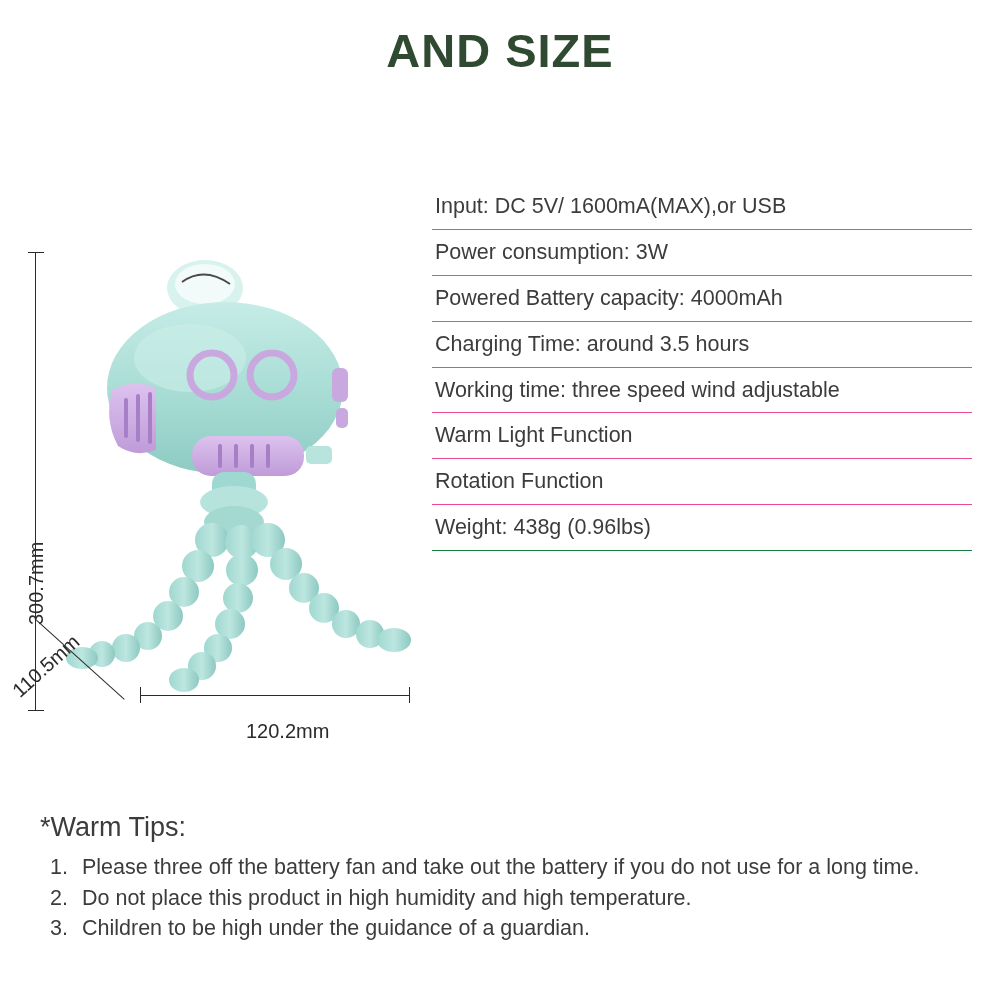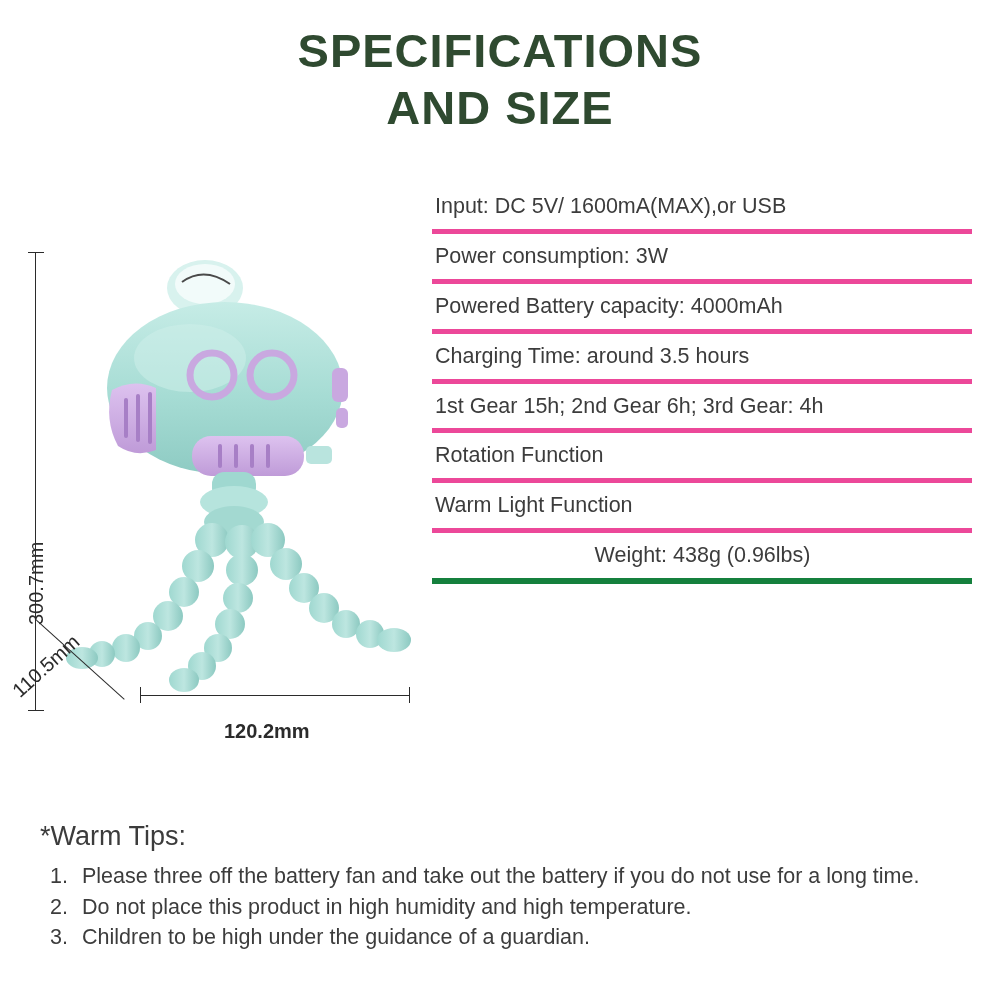--- a/index.html
+++ b/index.html
@@ -38,25 +38,25 @@
   .spec-list {
     position: absolute;
     left: 432px;
     top: 184px;
     width: 540px;
   }
   .spec-row {
     font-size: 21.5px;
     color: #3c3c3c;
     padding: 9px 2px 9px 3px;
-    border-bottom: 5px solid #ec4899;
+    border-bottom: 1px solid #ec4899;
     line-height: 1.25;
     white-space: nowrap;
   }
-  .spec-row:last-child { border-bottom: 6px solid #15803d; text-align: center; }
+  .spec-row:last-child { border-bottom: 1px solid #15803d; }
 
   
   .product-area {
     position: absolute;
     left: 0;
     top: 230px;
     width: 430px;
     height: 530px;
   }
 
@@ -85,21 +85,20 @@
   .tips-block {
     position: absolute;
     left: 40px;
     top: 812px;
     width: 940px;
   }
   .tips-title {
     font-size: 27px;
     color: #3c3c3c;
     margin-bottom: 10px;
-    margin-top: 9px;
   }
   .tips-list {
     margin: 0;
     padding: 0;
     list-style: none;
   }
   .tips-list li {
     font-size: 21.5px;
     color: #3c3c3c;
     line-height: 1.33;
@@ -115,21 +114,20 @@
 
   
   .lamp { position: absolute; left: 60px; top: 10px; width: 360px; height: 470px; }
 </style>
 </head>
 <body>
 
 <div id="page">
 
   <div class="title-block">
-    <span class="title-line">SPECIFICATIONS</span>
     <span class="title-line">AND SIZE</span>
   </div>
 
   <div class="product-area">
 
     <svg class="lamp" viewBox="0 0 360 470">
       <defs>
         <linearGradient id="bodyGrad" x1="0" y1="0" x2="0" y2="1">
           <stop offset="0%" stop-color="#c6ece6"></stop>
           <stop offset="55%" stop-color="#a6dcd4"></stop>
@@ -216,31 +214,31 @@
     <div class="dim-cap" style="left:28px; top:22px; width:16px; height:1px;"></div>
     <div class="dim-cap" style="left:28px; top:480px; width:16px; height:1px;"></div>
     <div class="dim-label rot-left" style="left:25px; top:395px;">300.7mm</div>
 
     <div class="dim-line" style="left:37px; top:390px; width:118px; height:1px; transform:rotate(42deg); transform-origin:left top;"></div>
     <div class="dim-label rot-diag" style="left:8px; top:455px;">110.5mm</div>
 
     <div class="dim-line dim-h" style="left:140px; top:465px; width:270px;"></div>
     <div class="dim-cap" style="left:140px; top:457px; width:1px; height:16px;"></div>
     <div class="dim-cap" style="left:409px; top:457px; width:1px; height:16px;"></div>
-    <div class="dim-label" style="left:224px; top:490px;font-weight:bold;">120.2mm</div>
+    <div class="dim-label" style="left:246px; top:490px;">120.2mm</div>
   </div>
 
   <div class="spec-list">
     <div class="spec-row">Input: DC 5V/ 1600mA(MAX),or USB</div>
     <div class="spec-row">Power consumption: 3W</div>
     <div class="spec-row">Powered Battery capacity: 4000mAh</div>
     <div class="spec-row">Charging Time: around 3.5 hours</div>
-    <div class="spec-row">1st Gear 15h; 2nd Gear 6h; 3rd Gear: 4h</div>
+    <div class="spec-row">Working time: three speed wind adjustable</div>
+    <div class="spec-row">Warm Light Function</div>
     <div class="spec-row">Rotation Function</div>
-    <div class="spec-row">Warm Light Function</div>
     <div class="spec-row">Weight: 438g (0.96lbs)</div>
   </div>
 
   <div class="tips-block">
     <div class="tips-title">*Warm Tips:</div>
     <ul class="tips-list">
       <li>
         <span class="tips-num">1.</span>
         <span>Please three off the battery fan and take out the battery if you do not use for a long time.</span>
       </li>

